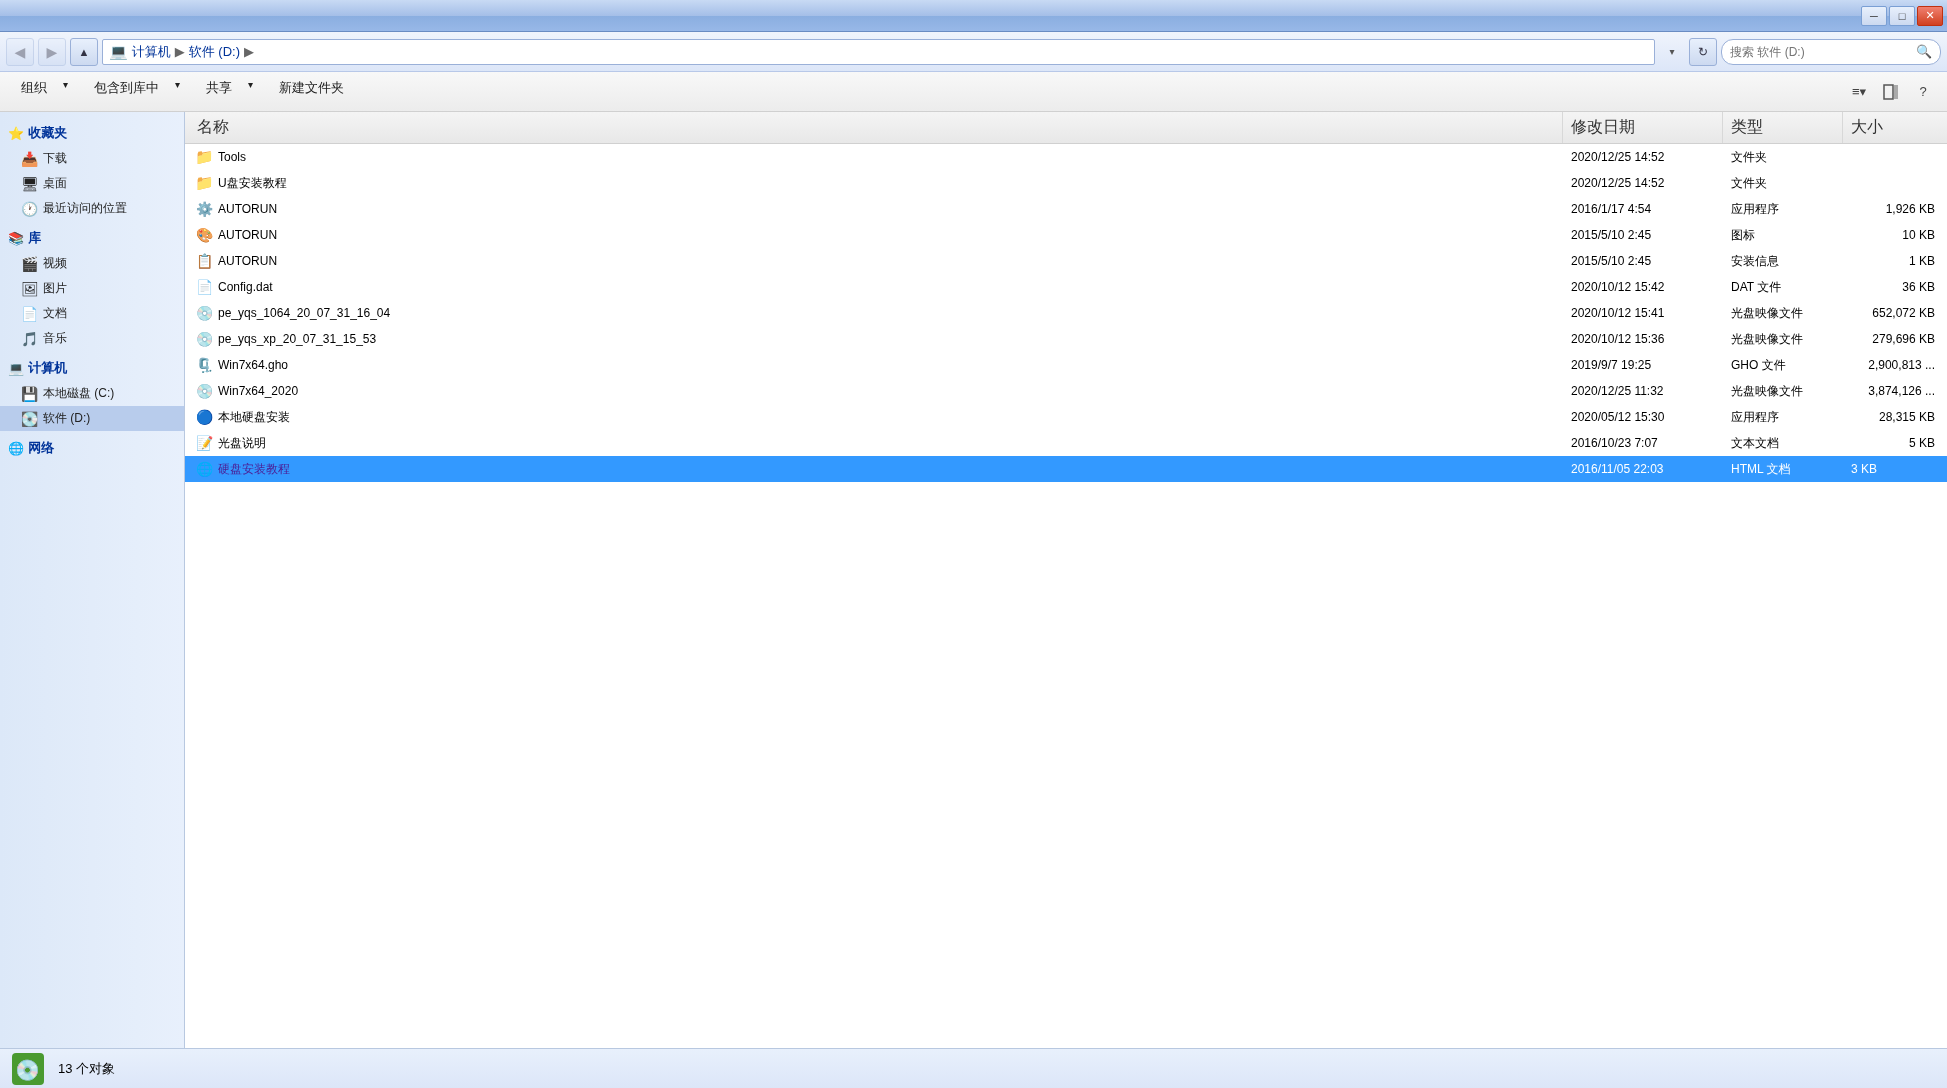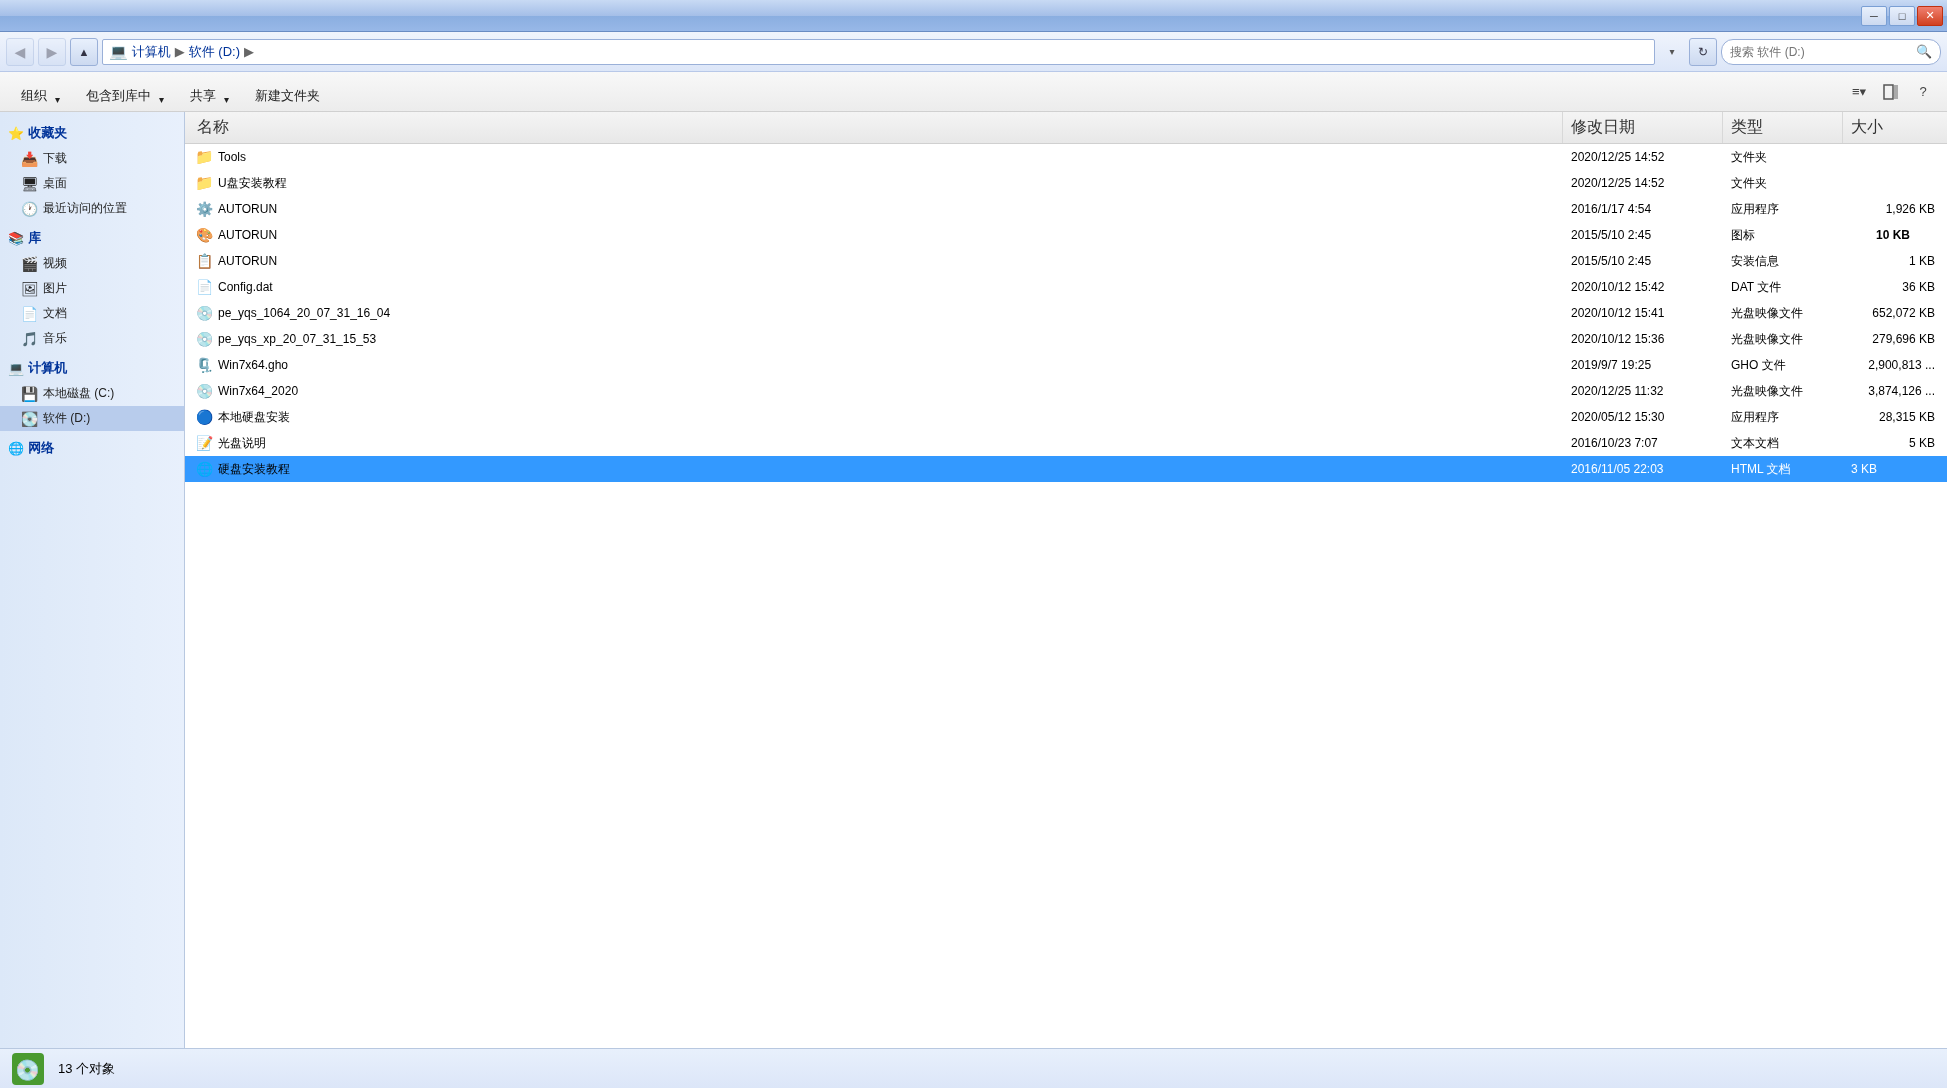--- a/index.html
+++ b/index.html
@@ -127,22 +127,22 @@
       display: flex;
       align-items: center;
       padding: 0 10px;
       gap: 4px;
       border-bottom: 1px solid #d0d0d0;
     }
     .toolbar-btn {
       height: 28px;
       padding: 0 10px;
       display: flex;
-      align-items: flex-end;
-      gap: 8px;
+      align-items: flex-start;
+      gap: 16px;
       background: transparent;
       border: 1px solid transparent;
       border-radius: 3px;
       cursor: pointer;
       font-size: 13px;
       color: #222;
     }
     .toolbar-right {
       margin-left: auto;
       display: flex;
@@ -487,21 +487,21 @@
               <span style="font-size:14px;">🎨</span>
             </span>
       <span style="">AUTORUN</span>
     </div>
     <div class="file-cell">
       <span style="">2015/5/10 2:45</span>
     </div>
     <div class="file-cell">
       <span style="">图标</span>
     </div>
-    <div class="file-cell" style="justify-content:center;font-weight:bold;">
+    <div class="file-cell" style="justify-content:flex-end;">
       <span style="">10 KB</span>
     </div>
   </div>
         <div class="file-row">
     <div class="file-cell">
       <span class="file-icon">
               <span style="font-size:14px;">📋</span>
             </span>
       <span style="">AUTORUN</span>
     </div>
@@ -632,21 +632,21 @@
     </div>
     <div class="file-cell" style="justify-content:flex-end;">
       <span style="">5 KB</span>
     </div>
   </div>
         <div class="file-row selected-highlight">
     <div class="file-cell">
       <span class="file-icon">
               <span style="font-size:14px;">🌐</span>
             </span>
-      <span style="color:#000000">硬盘安装教程</span>
+      <span style="color:#4c1d95">硬盘安装教程</span>
     </div>
     <div class="file-cell">
       <span style="color:#fff">2016/11/05 22:03</span>
     </div>
     <div class="file-cell">
       <span style="color:#fff">HTML 文档</span>
     </div>
     <div class="file-cell" style="justify-content:flex-start;">
       <span style="color:#fff">3 KB</span>
     </div>

